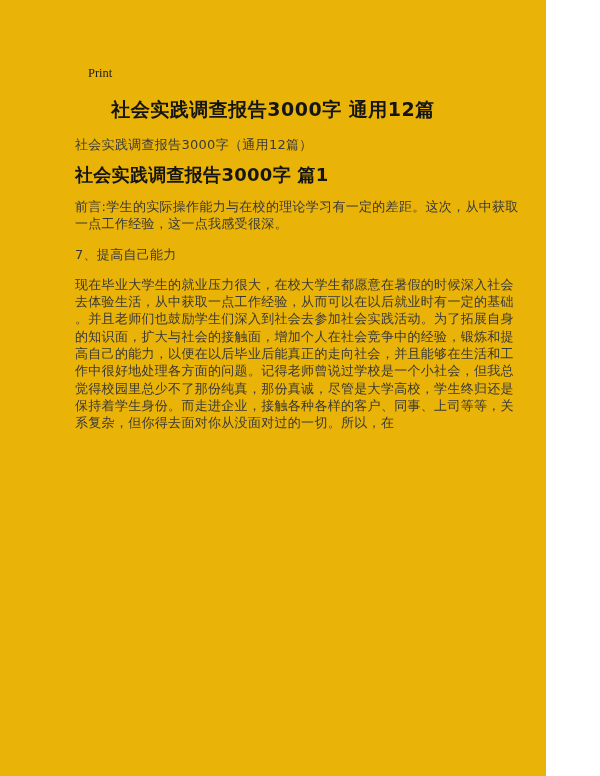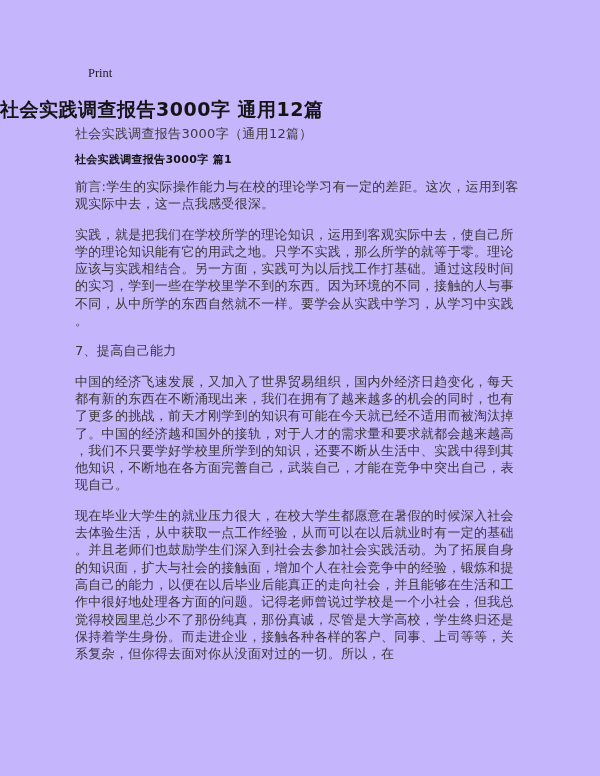--- a/index.html
+++ b/index.html
@@ -5,55 +5,55 @@
     * { margin: 0; padding: 0; box-sizing: border-box; }
     html, body {
       width: 600px;
       height: 776px;
       background: #ffffff;
       font-family: "DejaVu Sans", sans-serif;
       overflow: hidden;
     }
     .document-page {
       position: relative;
-      width: 600px;
+      width: 546px;
       height: 776px;
-      background: #c4b5fd;
+      background: #eab308;
     }
     .print-button {
       display: inline-block;
       margin: 66px 0 0 88px;
       font-family: "Liberation Serif", serif;
       font-size: 12.5px;
       color: #222222;
       cursor: pointer;
       text-decoration: none;
     }
     .page-title {
       margin-top: 16px;
-      text-align: left;
+      text-align: center;
       font-size: 19px;
       font-weight: bold;
       color: #151515;
       letter-spacing: 0.5px;
     }
     .content {
       margin: 0 75px;
       width: 450px;
     }
     .page-subtitle {
-      margin-top: 2px;
+      margin-top: 13px;
       font-size: 13px;
       font-weight: normal;
       color: #3a3a3a;
       letter-spacing: 0.3px;
     }
     .section-heading {
       margin-top: 9px;
-      font-size: 11px;
+      font-size: 18px;
       font-weight: bold;
       color: #151515;
       letter-spacing: 0.3px;
     }
     .paragraphs {
       margin-top: 11px;
     }
     .paragraph {
       font-size: 13px;
       line-height: 17.3px;
@@ -74,22 +74,20 @@
 
   <h1 class="page-title">社会实践调查报告3000字 通用12篇</h1>
 
   <div class="content">
 
     <div class="page-subtitle">社会实践调查报告3000字（通用12篇）</div>
 
     <h2 class="section-heading">社会实践调查报告3000字 篇1</h2>
 
     <div class="paragraphs">
-      <p class="paragraph">前言:学生的实际操作能力与在校的理论学习有一定的差距。这次，运用到客观实际中去，这一点我感受很深。</p>
-      <p class="paragraph">实践，就是把我们在学校所学的理论知识，运用到客观实际中去，使自己所学的理论知识能有它的用武之地。只学不实践，那么所学的就等于零。理论应该与实践相结合。另一方面，实践可为以后找工作打基础。通过这段时间的实习，学到一些在学校里学不到的东西。因为环境的不同，接触的人与事不同，从中所学的东西自然就不一样。要学会从实践中学习，从学习中实践。</p>
+      <p class="paragraph">前言:学生的实际操作能力与在校的理论学习有一定的差距。这次，从中获取一点工作经验，这一点我感受很深。</p>
       <p class="paragraph">7、提高自己能力</p>
-      <p class="paragraph">中国的经济飞速发展，又加入了世界贸易组织，国内外经济日趋变化，每天都有新的东西在不断涌现出来，我们在拥有了越来越多的机会的同时，也有了更多的挑战，前天才刚学到的知识有可能在今天就已经不适用而被淘汰掉了。中国的经济越和国外的接轨，对于人才的需求量和要求就都会越来越高，我们不只要学好学校里所学到的知识，还要不断从生活中、实践中得到其他知识，不断地在各方面完善自己，武装自己，才能在竞争中突出自己，表现自己。</p>
       <p class="paragraph">现在毕业大学生的就业压力很大，在校大学生都愿意在暑假的时候深入社会去体验生活，从中获取一点工作经验，从而可以在以后就业时有一定的基础。并且老师们也鼓励学生们深入到社会去参加社会实践活动。为了拓展自身的知识面，扩大与社会的接触面，增加个人在社会竞争中的经验，锻炼和提高自己的能力，以便在以后毕业后能真正的走向社会，并且能够在生活和工作中很好地处理各方面的问题。记得老师曾说过学校是一个小社会，但我总觉得校园里总少不了那份纯真，那份真诚，尽管是大学高校，学生终归还是保持着学生身份。而走进企业，接触各种各样的客户、同事、上司等等，关系复杂，但你得去面对你从没面对过的一切。所以，在</p>
     </div>
 
   </div>
 
 </div>
 
 </body></html>

